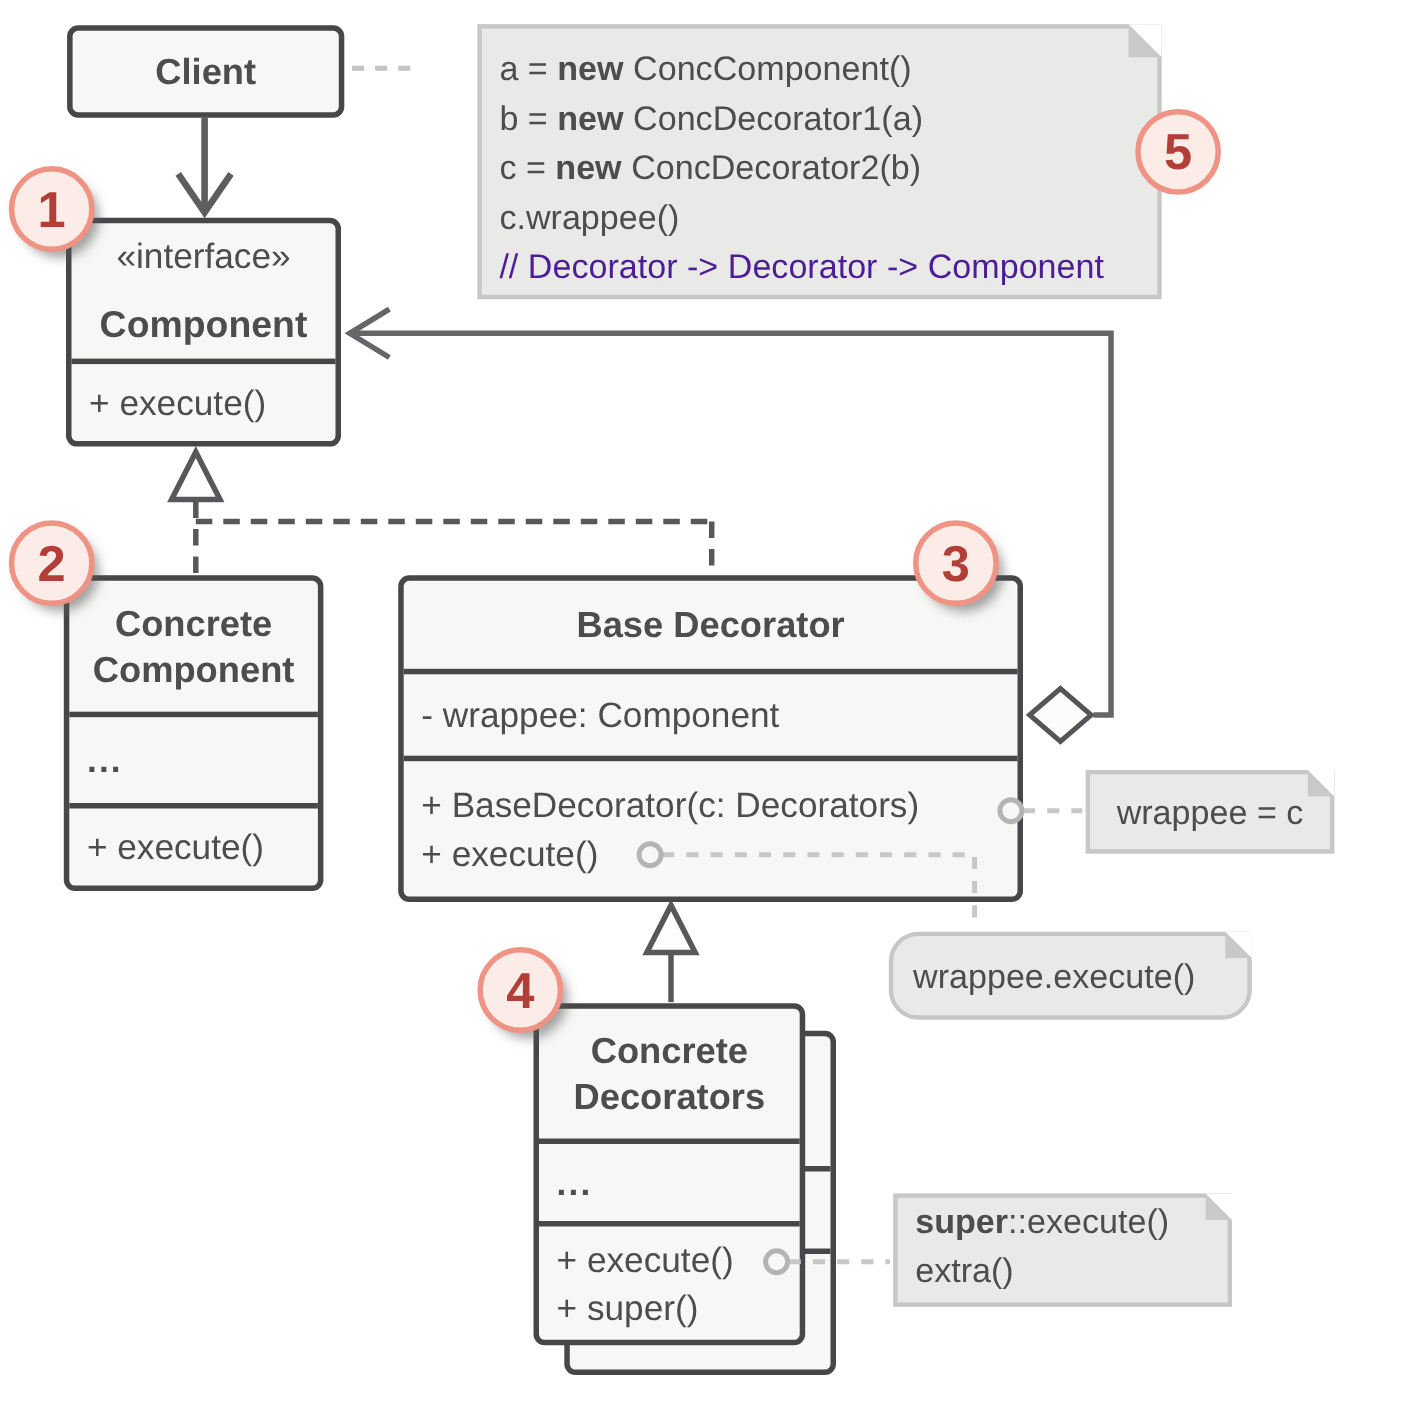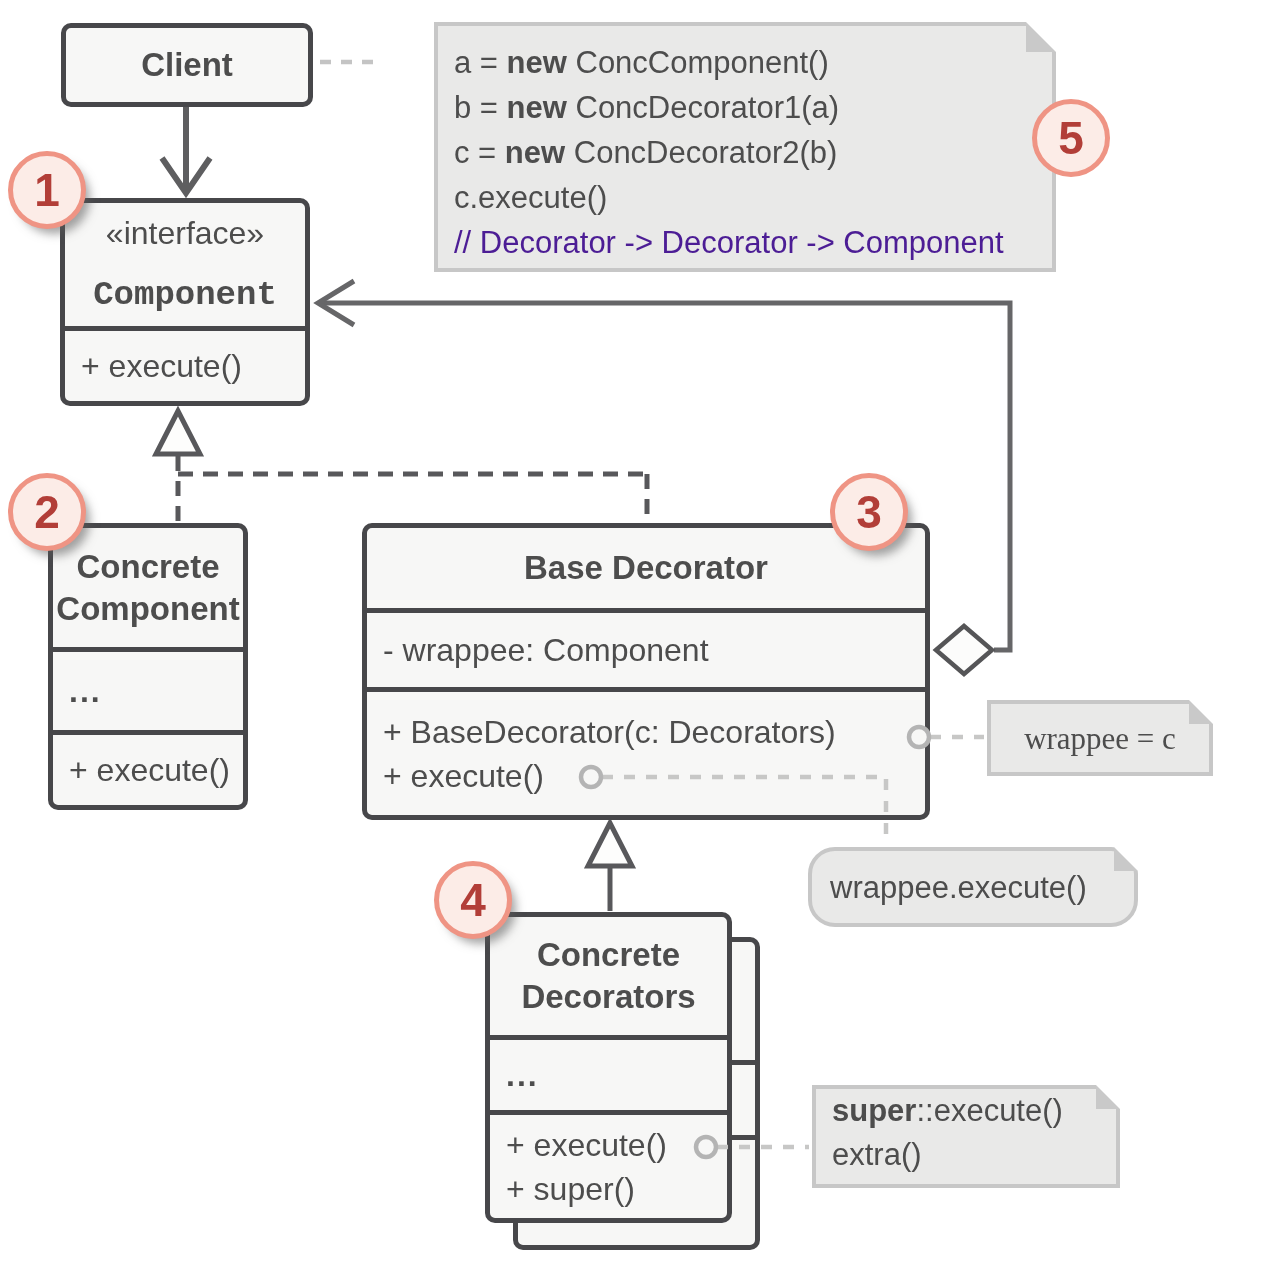--- a/index.html
+++ b/index.html
@@ -16,30 +16,30 @@
     position:absolute;box-sizing:border-box;z-index:3;
     background:#f7f7f6;border:5px solid #47474a;border-radius:10px;
     display:flex;flex-direction:column;
   }
   .class-box.back{z-index:2;}
   .sec{box-sizing:border-box;display:flex;flex-direction:column;justify-content:center;}
   .sec + .sec{border-top:5px solid #47474a;}
   .sec.title{align-items:center;text-align:center;font-weight:bold;font-size:33px;line-height:42px;padding:4px 8px;}
   .sec.body{align-items:flex-start;padding:6px 10px 6px 16px;font-size:32px;line-height:44px;}
   .stereotype{font-weight:normal;font-size:32px;line-height:40px;}
-  .cname{font-weight:bold;font-size:34px;line-height:44px;font-family:Liberation Mono, monospace;}
+  .cname{font-weight:bold;font-size:34px;line-height:44px;}
 
   #box-client{left:61px;top:23px;width:252px;height:84px;}
   #box-client .sec.title{height:100%;justify-content:center;}
 
   #box-component{left:60px;top:198px;width:250px;height:208px;}
   #box-component .s1{height:123px;gap:20px;}
   #box-component .s2{flex:1;}
 
-  #box-concrete-component{left:48px;top:523px;width:200px;height:287px;}
+  #box-concrete-component{left:58px;top:523px;width:236px;height:287px;}
   #box-concrete-component .s1{height:119px;}
   #box-concrete-component .s2{height:83px;}
   #box-concrete-component .s3{flex:1;}
 
   #box-base-decorator{left:362px;top:523px;width:568px;height:297px;}
   #box-base-decorator .s1{height:80px;}
   #box-base-decorator .s2{height:79px;}
   #box-base-decorator .s3{flex:1;}
 
   #box-cd-back{left:513px;top:937px;width:247px;height:313px;}
@@ -65,21 +65,21 @@
     border-style:solid;border-color:#ffffff #ffffff #c9c9c9 #c9c9c9;
   }
   .fold.f30{border-width:0 30px 30px 0;}
   .fold.f24{border-width:0 24px 24px 0;}
 
   #note-code{left:386px;top:22px;width:622px;height:250px;padding:14px 18px 0 16px;margin-left:48px;}
   .code-line{white-space:pre;}
   .code-line.muted{color:#4c1d95;}
 
   #note-wrappee-assign{left:987px;top:700px;width:226px;height:76px;
-    display:flex;align-items:center;justify-content:center;font-family:Liberation Serif, serif;}
+    display:flex;align-items:center;justify-content:center;}
   #note-wrappee-execute{left:808px;top:847px;width:330px;height:80px;
     display:flex;align-items:center;padding-left:18px;border-radius:27px;}
   #note-super{left:812px;top:1085px;width:308px;height:103px;
     display:flex;flex-direction:column;padding-left:16px;line-height:44px;}
 
   
   .badge{
     position:absolute;z-index:5;width:78px;height:78px;border-radius:50%;
     box-sizing:border-box;background:#fcece7;border:5px solid #ef9484;
     color:#b23e38;font-weight:bold;font-size:46px;
@@ -122,21 +122,21 @@
   <div class="class-box" id="box-client">
     <div class="sec title">Client</div>
   </div>
 
   <div class="note" id="note-code">
     <span class="fold f30"></span>
     <div>
         <div class="code-line"><span>a = </span><b>new</b><span> ConcComponent()</span></div>
         <div class="code-line"><span>b = </span><b>new</b><span> ConcDecorator1(a)</span></div>
         <div class="code-line"><span>c = </span><b>new</b><span> ConcDecorator2(b)</span></div>
-        <div class="code-line"><span>c.execute()</span></div>
+        <div class="code-line"><span>c.wrappee()</span></div>
         <div class="code-line muted"><span>// Decorator -&gt; Decorator -&gt; Component</span></div>
       </div>
   </div>
 
   <div class="class-box" id="box-component">
     <div class="sec title s1">
       <div class="stereotype">«interface»</div>
       <div class="cname">Component</div>
     </div>
     <div class="sec body s2">

